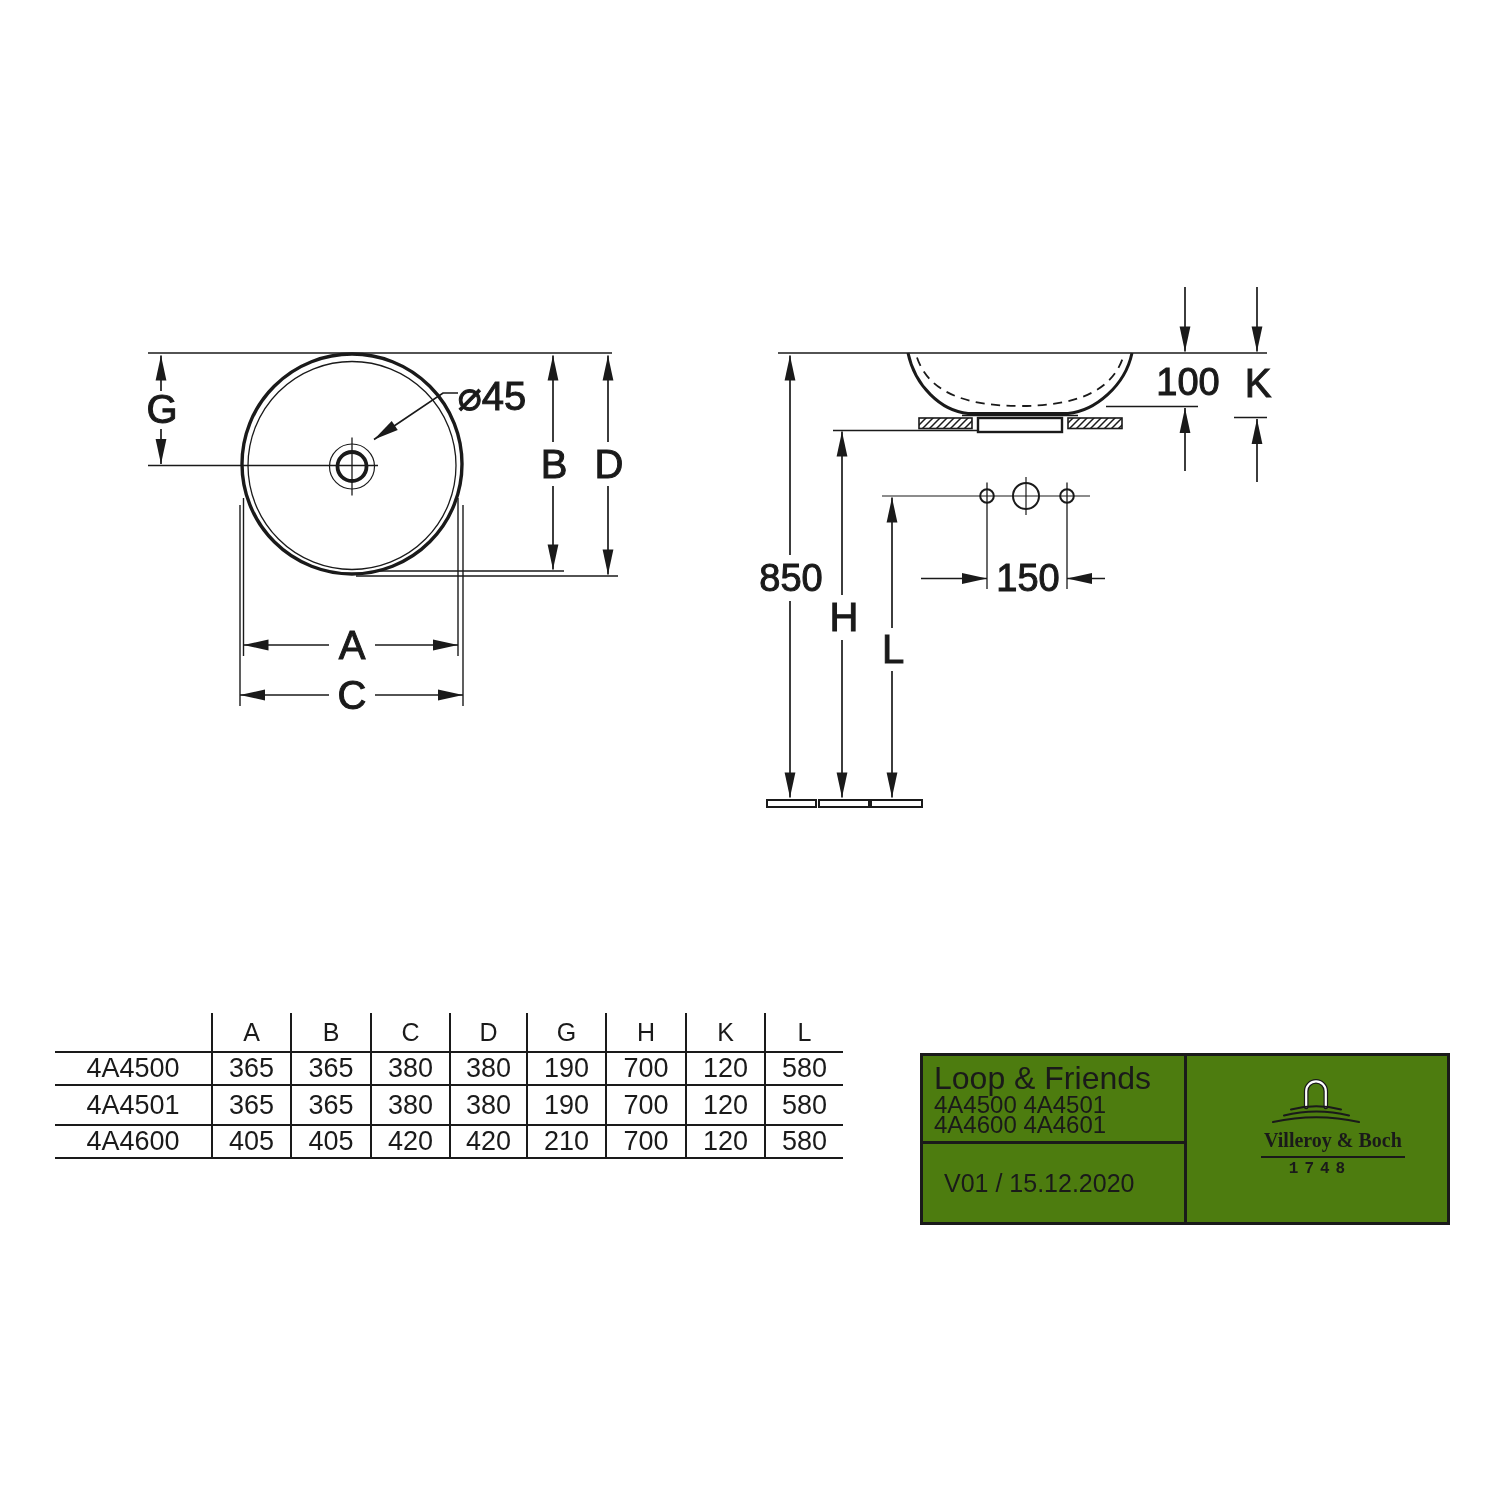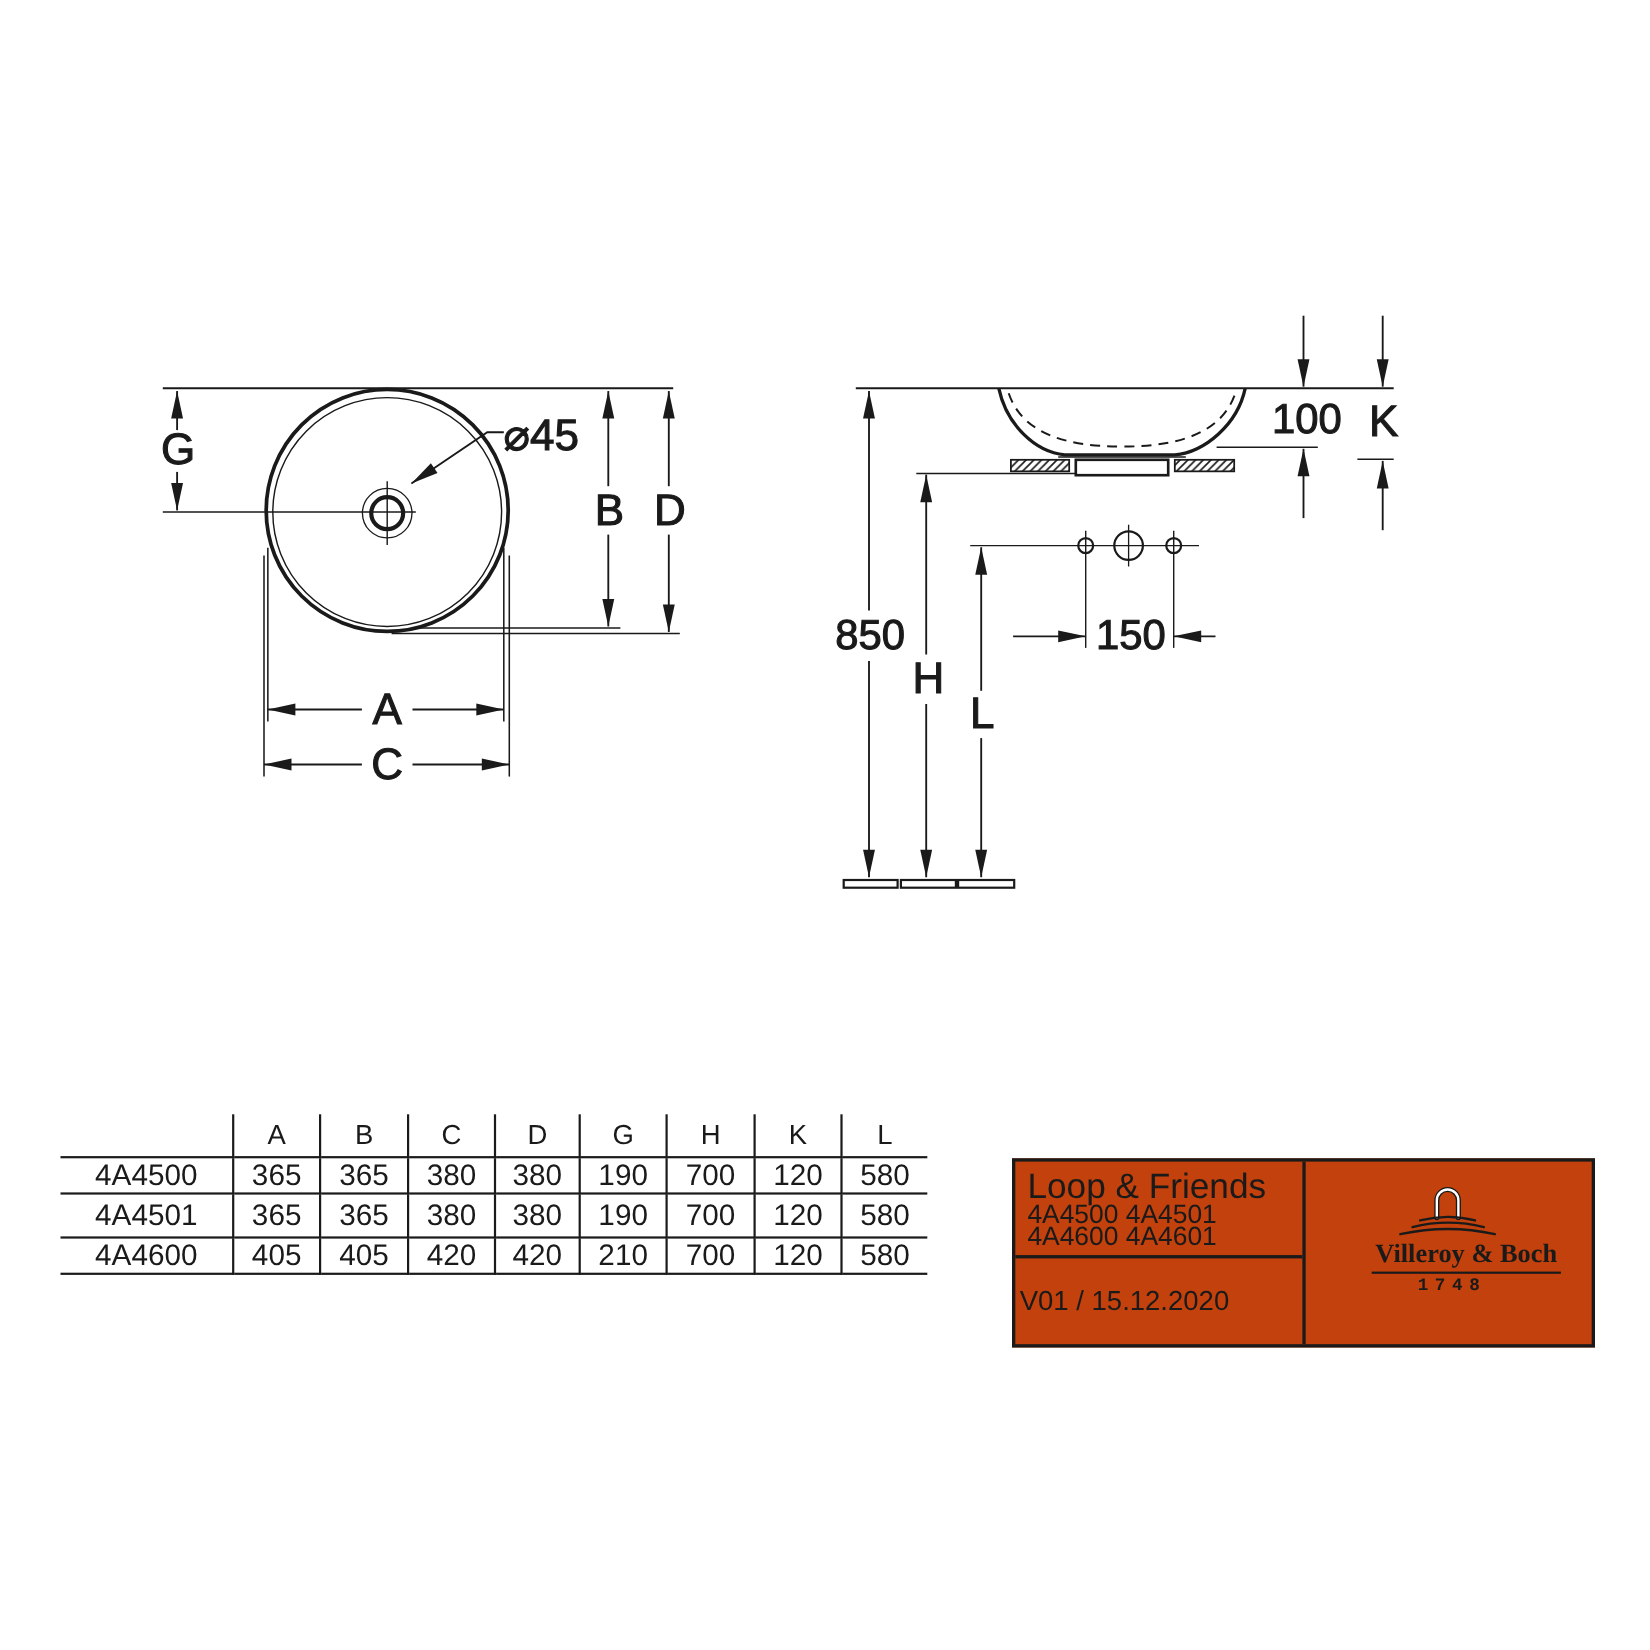--- a/index.html
+++ b/index.html
@@ -13,31 +13,31 @@
   table.spec{position:absolute;left:55px;top:1013px;width:788px;border-collapse:collapse;
              table-layout:fixed;color:#1a1a1a;}
   table.spec th,table.spec td{padding:0;margin:0;text-align:center;vertical-align:middle;
              font-weight:normal;font-size:27px;overflow:hidden;}
   table.spec th{font-size:25px;}
   .vr{border-right:2px solid #1a1a1a;}
   .hb{border-bottom:2px solid #1a1a1a;}
 
   
   .titleblock{position:absolute;left:920px;top:1053px;width:530px;height:172px;
-              border:3px solid #1a1a1a;box-sizing:border-box;display:flex;background:#c2410c;}
+              border:3px solid #1a1a1a;box-sizing:border-box;display:flex;background:#4d7c0f;}
   .tb-left{width:264px;box-sizing:border-box;border-right:3px solid #1a1a1a;
            display:flex;flex-direction:column;}
   .tb-left-top{box-sizing:border-box;height:88px;border-bottom:3px solid #1a1a1a;
                padding:5px 0 0 11px;}
   .tb-series{font-size:32px;line-height:34px;white-space:nowrap;}
   .tb-model{font-size:24px;line-height:20px;white-space:nowrap;}
-  .tb-left-bottom{padding:25px 0 0 4px;}
+  .tb-left-bottom{padding:25px 0 0 21px;}
   .tb-version{font-size:25px;white-space:nowrap;}
   .tb-right{flex:1;display:flex;flex-direction:column;align-items:center;padding-top:20px;}
-  .vb-word{font-family:"Liberation Serif","DejaVu Serif",serif;font-weight:700;font-size:24px;
+  .vb-word{font-family:"Liberation Serif","DejaVu Serif",serif;font-weight:700;font-size:20px;
            line-height:28px;border-bottom:2.5px solid #1a1a1a;padding:0 3px 2px;white-space:nowrap;margin-left:32px;}
   .vb-year{font-family:Liberation Mono, monospace;font-weight:700;font-size:16px;
            letter-spacing:6px;margin-top:2px;padding-left:6px;}
 </style>
 </head>
 <body>
 
 <div id="page">
 
   <svg width="1500" height="1500" viewBox="0 0 1500 1500" style="position:absolute;left:0;top:0;">

